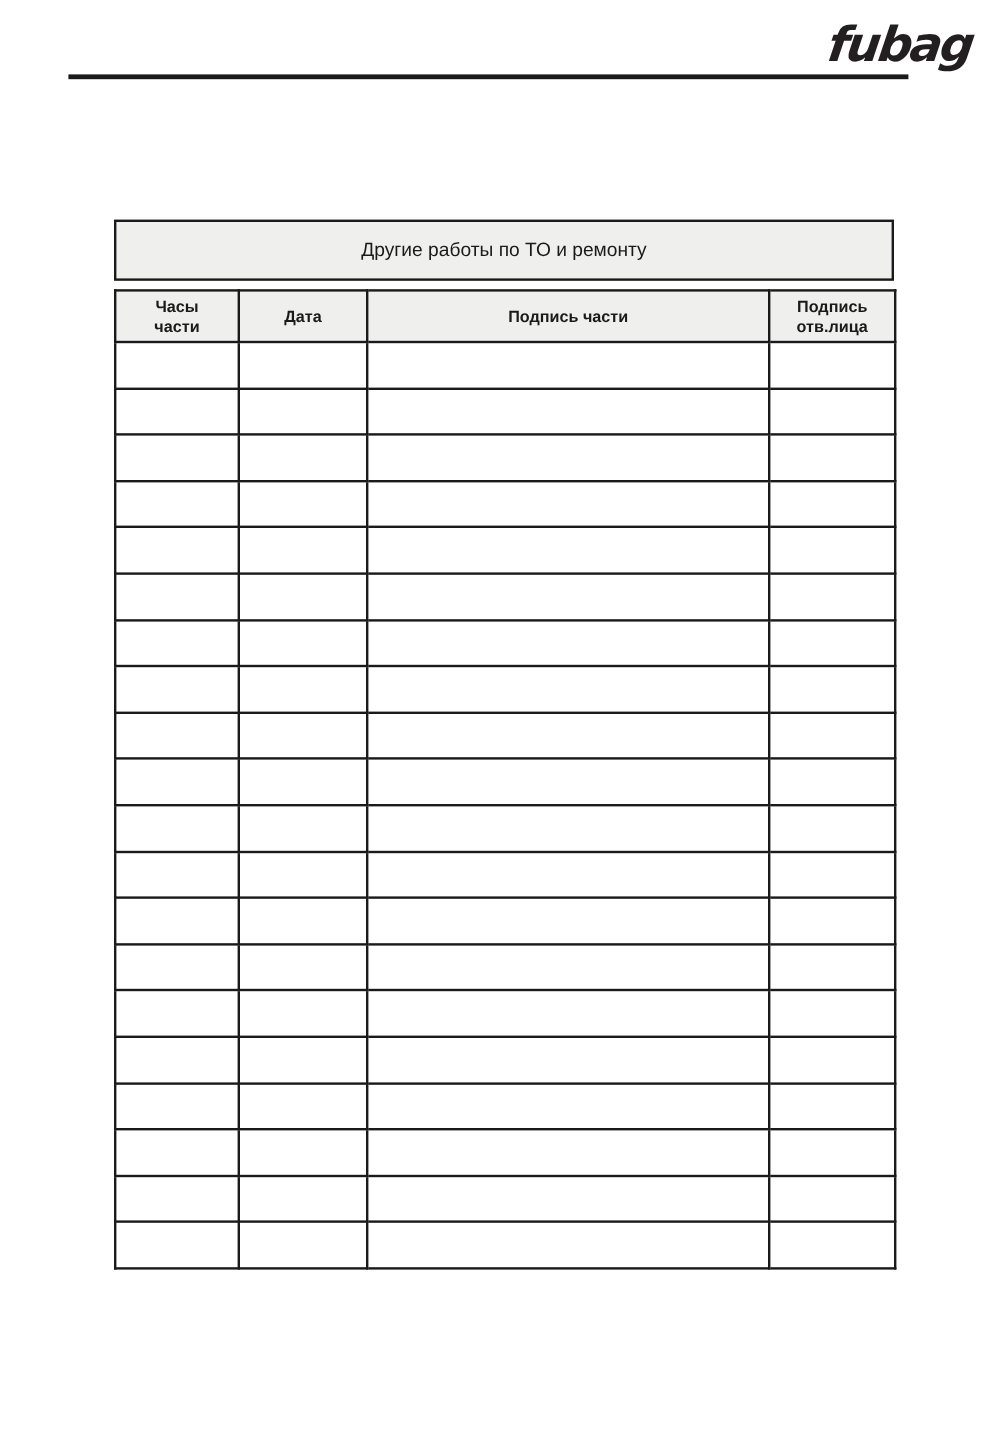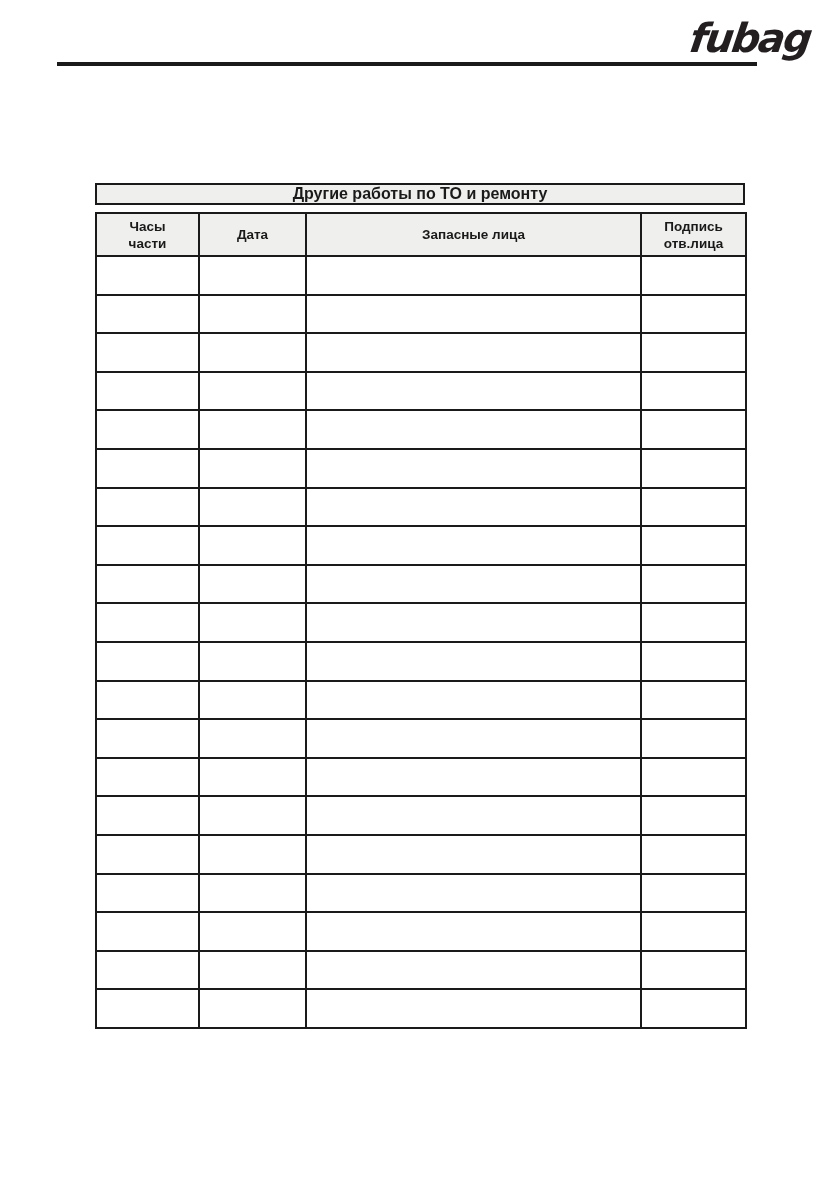--- a/index.html
+++ b/index.html
@@ -46,27 +46,27 @@
     background: var(--ink);
   }
   .form-area {
     position: absolute;
     top: 183px;
     left: 95px;
     width: 650px;
   }
   .title-box {
     width: 100%;
-    height: 22px;
+    height: 51px;
     border: 2px solid var(--ink);
     background: var(--header-fill);
     display: flex;
     align-items: center;
     justify-content: center;
-    font-weight: bold;
+    font-weight: normal;
     font-size: 16px;
   }
   .gap { height: 7px; }
   table.grid {
     width: 100%;
     border-collapse: collapse;
     table-layout: fixed;
   }
   table.grid th, table.grid td {
     border: 2px solid var(--ink);
@@ -111,21 +111,21 @@
         <col class="c-hours">
         <col class="c-date">
         <col class="c-parts">
         <col class="c-sign">
       </colgroup>
       <thead>
         <tr>
           <th>Часы
 части</th>
           <th>Дата</th>
-          <th>Запасные лица</th>
+          <th>Подпись части</th>
           <th>Подпись
 отв.лица</th>
         </tr>
       </thead>
       <tbody>
           <tr>
             <td></td>
             <td></td>
             <td></td>
             <td></td>

